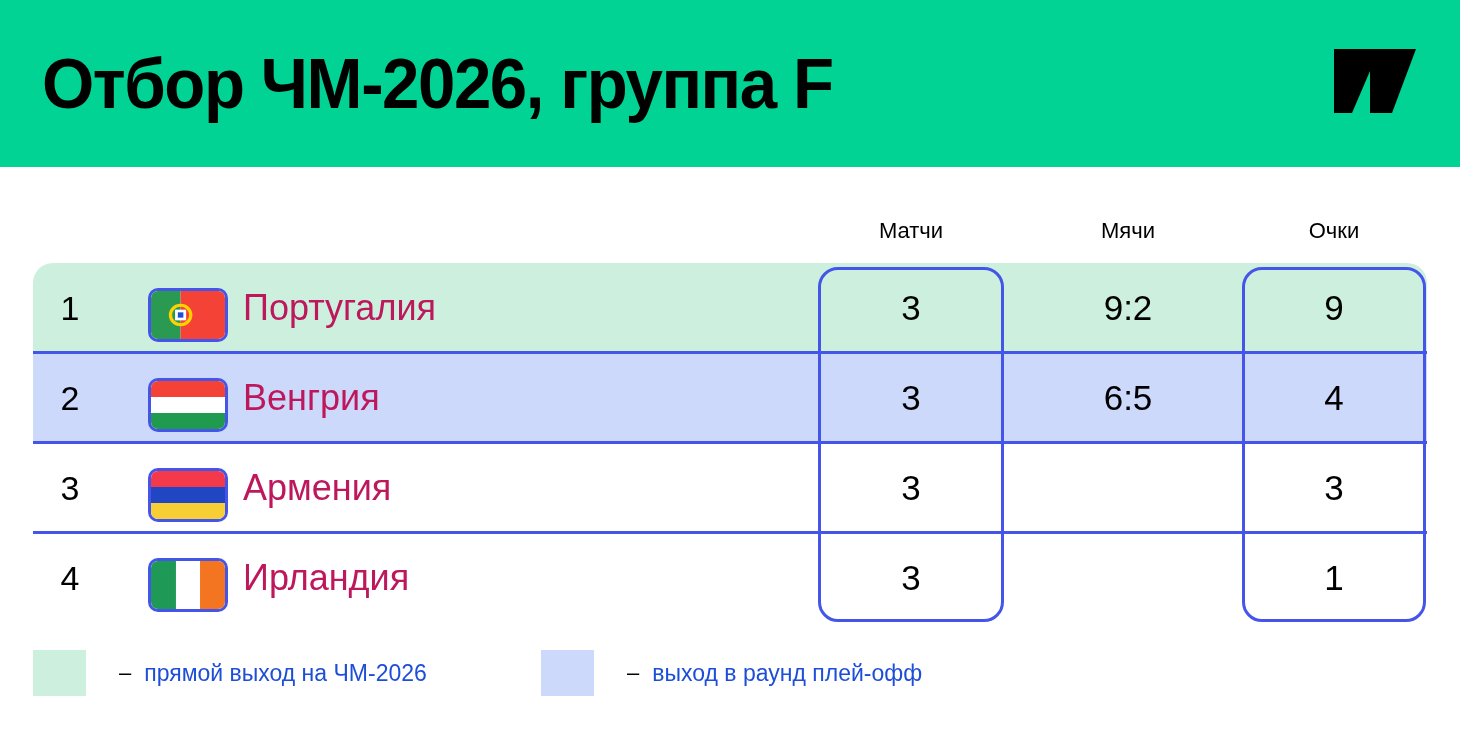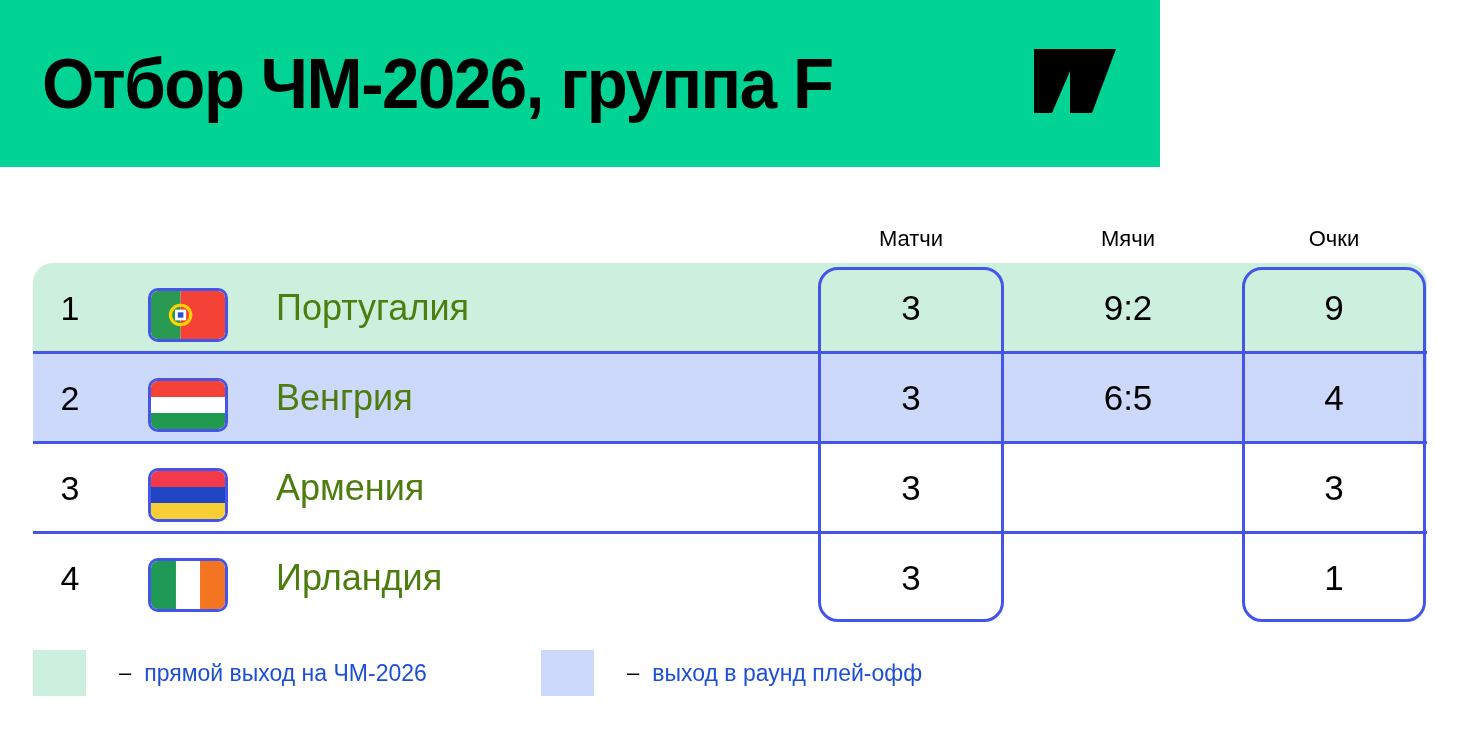--- a/index.html
+++ b/index.html
@@ -7,21 +7,21 @@
   body {
     font-family:"Liberation Sans", sans-serif;
     background:#ffffff;
     position:relative;
     overflow:hidden;
   }
 
   
   .header {
     position:absolute; left:0; top:0;
-    width:1160px; height:167px;
+    width:1460px; height:167px;
     background:#01d394;
   }
   .header-title {
     position:absolute;
     left:42px; top:40px;
     font-size:70px;
     font-weight:bold;
     letter-spacing:-1.5px;
     color:#000000;
     line-height:88px;
@@ -32,21 +32,21 @@
   }
   .logo {
     position:absolute;
     right:44px; top:45px;
     width:86px; height:68px;
   }
 
   
   .col-headers {
     position:absolute;
-    left:0; top:222px;
+    left:0; top:214px;
     width:1404px; height:36px;padding-left:32px;
   }
   .col-header {
     position:absolute;
     top:0;
     font-size:22px;
     color:#000000;
     text-align:center;
     line-height:34px;
   }
@@ -97,23 +97,23 @@
     width:80px; height:54px;
     border:3px solid #4555ea;
     border-radius:10px;
     overflow:hidden;
     background:#fff;
   }
   .flag { width:100%; height:100%; display:block; }
 
   .team {
     position:absolute;
-    left:243px;
+    left:210px;
     font-size:36px;
-    color:#4d7c0f;
+    color:#be185d;
     line-height:90px;
     white-space:nowrap;
   }
 
   .cell {
     position:absolute;
     top:0;
     height:90px;
     font-size:35px;
     color:#000000;

